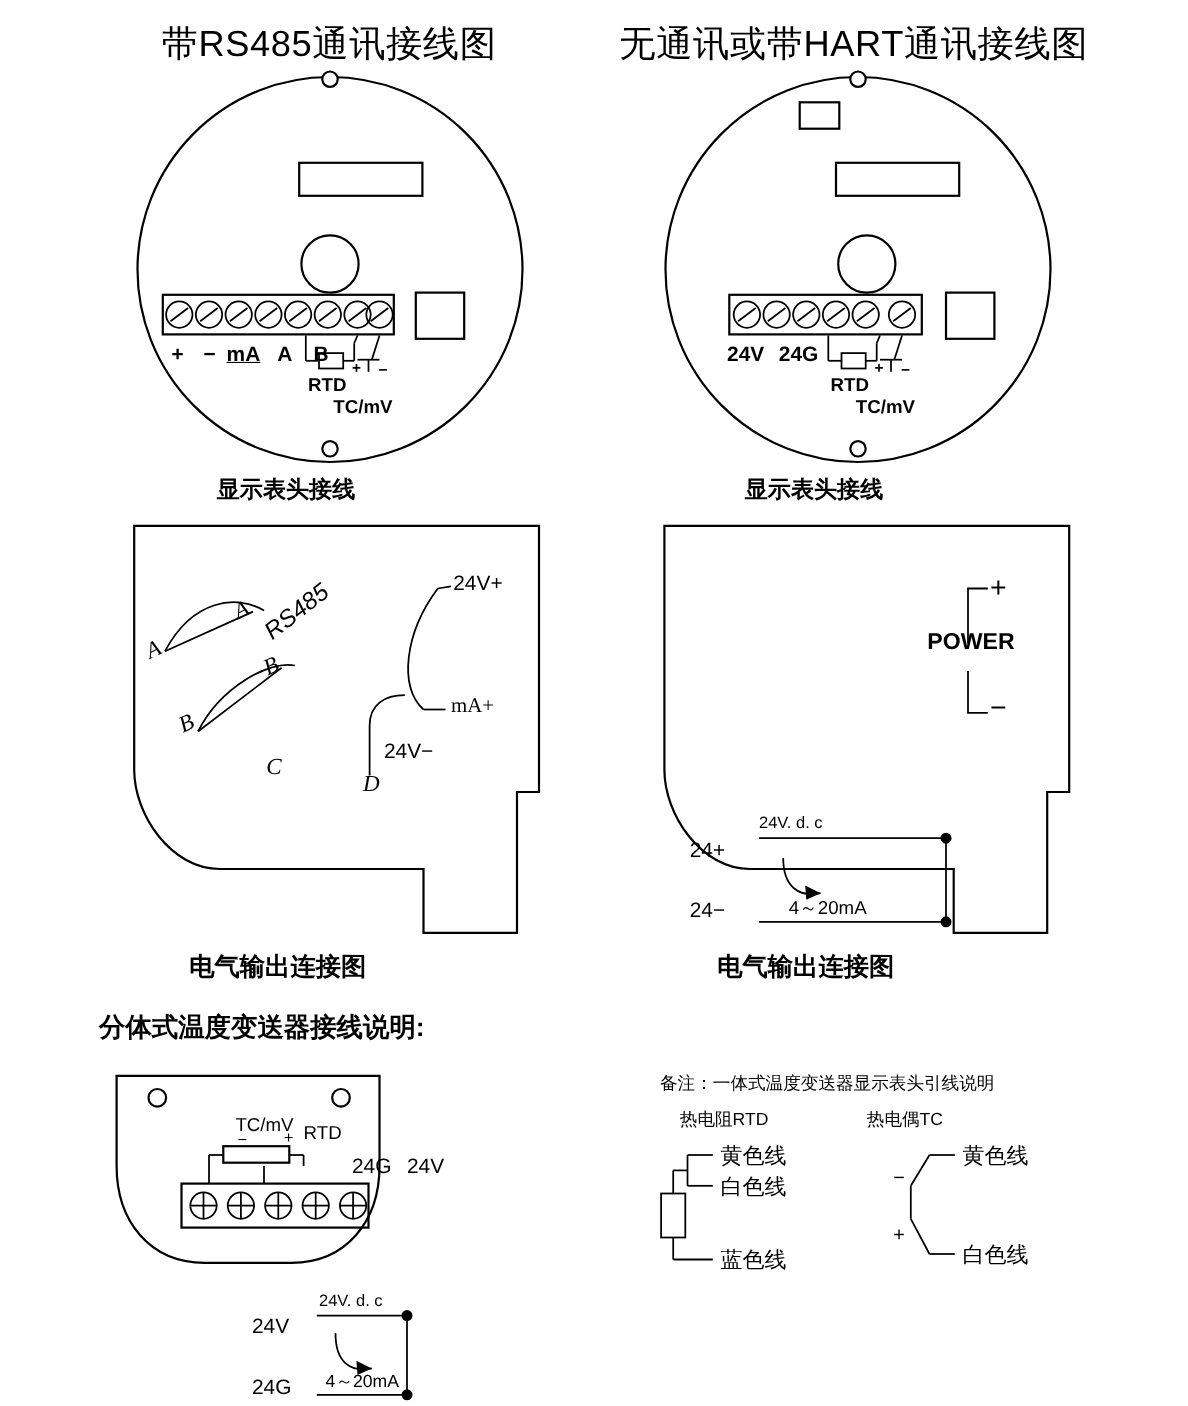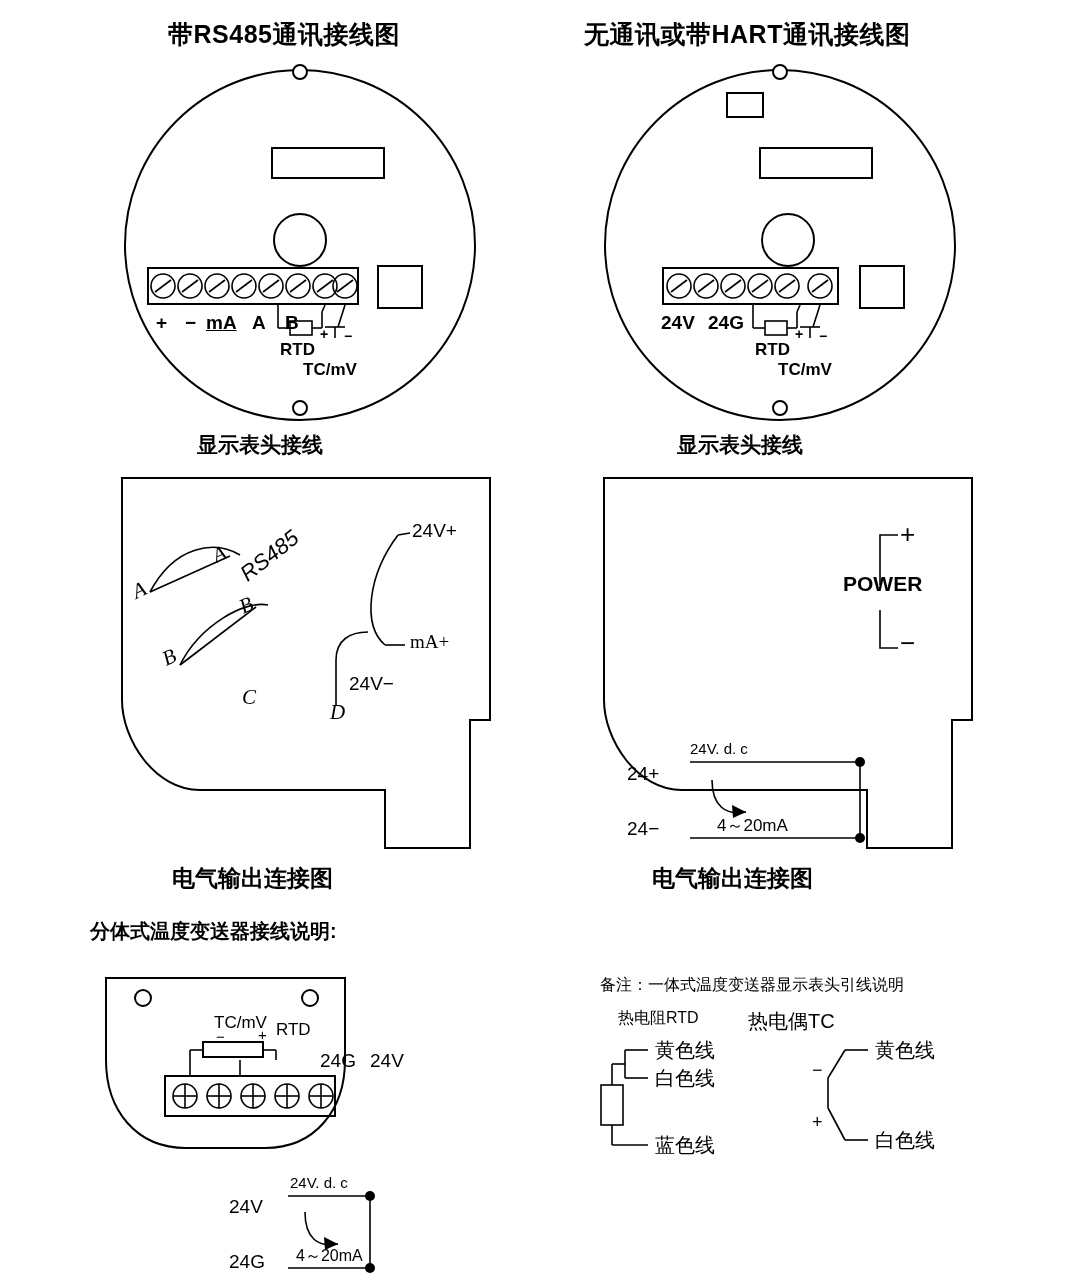--- a/index.html
+++ b/index.html
@@ -1,18 +1,18 @@
 <!DOCTYPE html>
 <html><head>
 <meta charset="utf-8">
 <style>
   html,body{margin:0;padding:0;background:#ffffff;}
   body{width:1080px;height:1278px;position:relative;font-family:"Liberation Sans","DejaVu Sans",sans-serif;color:#000;}
   .root{position:relative;width:1080px;height:1278px;overflow:hidden;}
-  .title{position:absolute;font-weight:bold;font-size:25px;letter-spacing:0.5px;white-space:nowrap;margin-left:21px;}
+  .title{position:absolute;font-weight:normal;font-size:33px;letter-spacing:0.5px;white-space:nowrap;}
   .cap{position:absolute;font-weight:bold;font-size:21px;white-space:nowrap;}
   .lbl{position:absolute;font-size:17px;white-space:nowrap;}
   .lbl-sm{position:absolute;font-size:14px;white-space:nowrap;}
   .lbl-b{position:absolute;font-size:19px;font-weight:bold;white-space:nowrap;}
   .ital{font-style:italic;font-family:"Liberation Serif","DejaVu Serif",serif;font-size:21px;}
   svg{position:absolute;left:0;top:0;overflow:visible;}
   .ln{stroke:#000;stroke-width:2;fill:none;}
   .ln1{stroke:#000;stroke-width:1.6;fill:none;}
   .dot{fill:#ffffff;stroke:#000;stroke-width:2;}
   .blk{fill:#000;}
@@ -186,21 +186,21 @@
   <div class="lbl-b" style="left:708px;top:312px;">24G</div>
   <div class="lbl" style="left:755px;top:340px;font-weight:bold;">RTD</div>
   <div class="lbl-sm" style="left:795px;top:326px;font-weight:bold;">+</div>
   <div class="lbl-sm" style="left:819px;top:328px;font-weight:bold;">−</div>
   <div class="lbl" style="left:778px;top:360px;font-weight:bold;">TC/mV</div>
 
   <div class="cap" style="left:197px;top:431px;">显示表头接线</div>
   <div class="cap" style="left:677px;top:431px;">显示表头接线</div>
   <div class="cap" style="left:172px;top:863px;font-size:23px;">电气输出连接图</div>
   <div class="cap" style="left:652px;top:863px;font-size:23px;">电气输出连接图</div>
-  <div class="cap" style="left:90px;top:918px;font-size:20px;">分体式温度变送器接线说明:</div>
+  <div class="cap" style="left:90px;top:918px;font-size:24px;">分体式温度变送器接线说明:</div>
 
   <div class="lbl" style="left:236px;top:543px;transform:rotate(-38deg);font-size:22px;font-style:italic;">RS485</div>
   <div class="ital" style="position:absolute;left:213px;top:542px;transform:rotate(-25deg);">A</div>
   <div class="ital" style="position:absolute;left:133px;top:578px;transform:rotate(-25deg);">A</div>
   <div class="ital" style="position:absolute;left:240px;top:593px;transform:rotate(-25deg);">B</div>
   <div class="ital" style="position:absolute;left:163px;top:645px;transform:rotate(-25deg);">B</div>
   <div class="ital" style="position:absolute;left:242px;top:685px;">C</div>
   <div class="ital" style="position:absolute;left:330px;top:700px;">D</div>
   <div class="lbl" style="left:412px;top:520px;font-size:19px;">24V+</div>
   <div class="lbl" style="left:349px;top:673px;font-size:19px;">24V−</div>
@@ -222,21 +222,21 @@
   <div class="lbl" style="left:320px;top:1050px;font-size:19px;">24G</div>
   <div class="lbl" style="left:370px;top:1050px;font-size:19px;">24V</div>
 
   <div class="lbl-sm" style="left:290px;top:1174px;font-size:15px;">24V. d. c</div>
   <div class="lbl" style="left:229px;top:1196px;font-size:19px;">24V</div>
   <div class="lbl" style="left:229px;top:1251px;font-size:19px;">24G</div>
   <div class="lbl" style="left:296px;top:1246px;font-size:16px;">4～20mA</div>
 
   <div class="lbl" style="left:600px;top:975px;font-size:16px;">备注：一体式温度变送器显示表头引线说明</div>
   <div class="lbl" style="left:618px;top:1008px;font-size:16px;">热电阻RTD</div>
-  <div class="lbl" style="left:748px;top:1008px;font-size:20px;">热电偶TC</div>
+  <div class="lbl" style="left:788px;top:1008px;font-size:16px;">热电偶TC</div>
   <div class="lbl" style="left:655px;top:1037px;font-size:20px;">黄色线</div>
   <div class="lbl" style="left:655px;top:1065px;font-size:20px;">白色线</div>
   <div class="lbl" style="left:655px;top:1132px;font-size:20px;">蓝色线</div>
   <div class="lbl" style="left:875px;top:1037px;font-size:20px;">黄色线</div>
   <div class="lbl" style="left:875px;top:1127px;font-size:20px;">白色线</div>
   <div class="lbl" style="left:812px;top:1060px;font-size:18px;">−</div>
   <div class="lbl" style="left:812px;top:1112px;font-size:18px;">+</div>
 
 </div>
 

